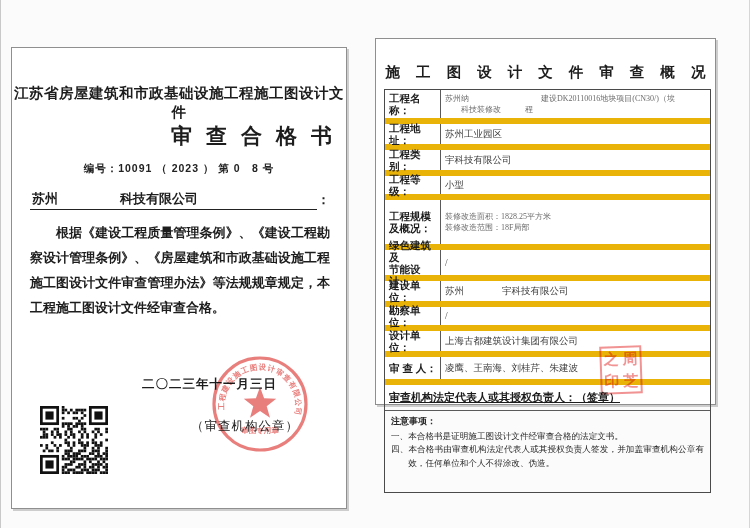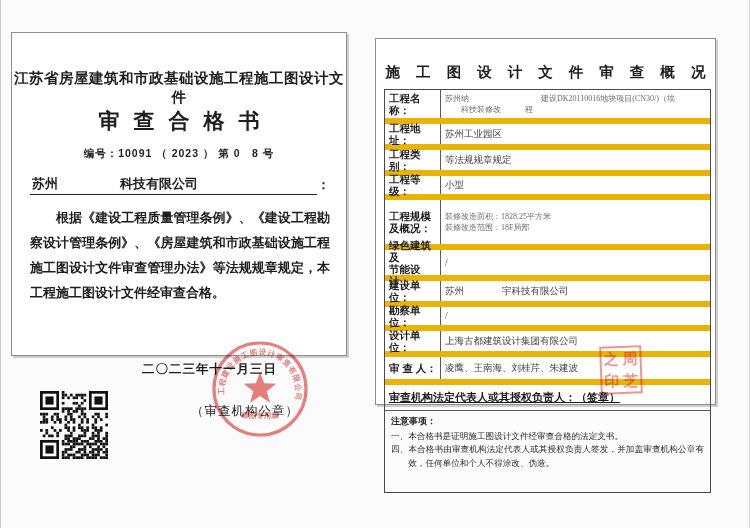--- a/index.html
+++ b/index.html
@@ -2,27 +2,27 @@
 <html><head>
 <meta charset="utf-8">
 <style>
   * { margin:0; padding:0; box-sizing:border-box; }
   html,body { width:750px; height:528px; }
   body { font-family:"Liberation Sans", sans-serif; background:#fbfbfb; color:#1d1d1d; }
   .canvas { position:relative; width:750px; height:528px; background:#fbfbfb; overflow:hidden;
             border-left:1px solid #c9c9c9; border-right:1px solid #d6d6d6; }
   .page { position:absolute; background:#fff; border:1px solid #8f8f8f;
           box-shadow:2px 2px 0 rgba(0,0,0,.18); }
-  .page-left  { left:10px;  top:32px; width:336px; height:324px; }
+  .page-left  { left:10px;  top:47px; width:336px; height:462px; }
   .page-right { left:374px; top:38px; width:341px; height:367px; }
 
   
   .doc-type { position:absolute; left:0; right:0; top:36px; text-align:center;
               font-size:14.5px; font-weight:bold; letter-spacing:.5px; }
-  .cert-title { position:absolute; left:0; right:0; top:74px; text-align:center;
+  .cert-title { position:absolute; left:0; right:0; top:74px; text-align:right;
                 font-size:21px; font-weight:bold; letter-spacing:14px; text-indent:14px; }
   .serial { position:absolute; left:0; right:0; top:114px; text-align:center;
             font-size:10.5px; font-weight:bold; letter-spacing:1px; color:#222; }
   .addressee { position:absolute; left:18px; right:16px; top:142px; display:flex;
                align-items:flex-end; font-size:13px; font-weight:bold; height:20px; }
   .addr-seg { border-bottom:1.5px solid #222; padding:0 2px 1px 2px; white-space:pre; }
   .addr-gap1 { width:58px; border-bottom:1.5px solid #222; }
   .addr-gap2 { flex:1; border-bottom:1.5px solid #222; }
   .addr-colon { font-weight:bold; padding-bottom:1px; }
   .body-par { position:absolute; left:18px; right:16px; top:172px; font-size:13px;
@@ -335,21 +335,21 @@
       <div class="trow" style="height:26px">
         <div class="tlabel">工程地址：</div>
         <div class="tvalue">
           <span class="vline">苏州工业园区</span>
         </div>
       </div>
 
       <div class="trow" style="height:26px">
         <div class="tlabel">工程类别：</div>
         <div class="tvalue">
-          <span class="vline">等法规规章规定</span>
+          <span class="vline">宇科技有限公司</span>
         </div>
       </div>
 
       <div class="trow" style="height:24px">
         <div class="tlabel">工程等级：</div>
         <div class="tvalue">
           <span class="vline">小型</span>
         </div>
       </div>
 

